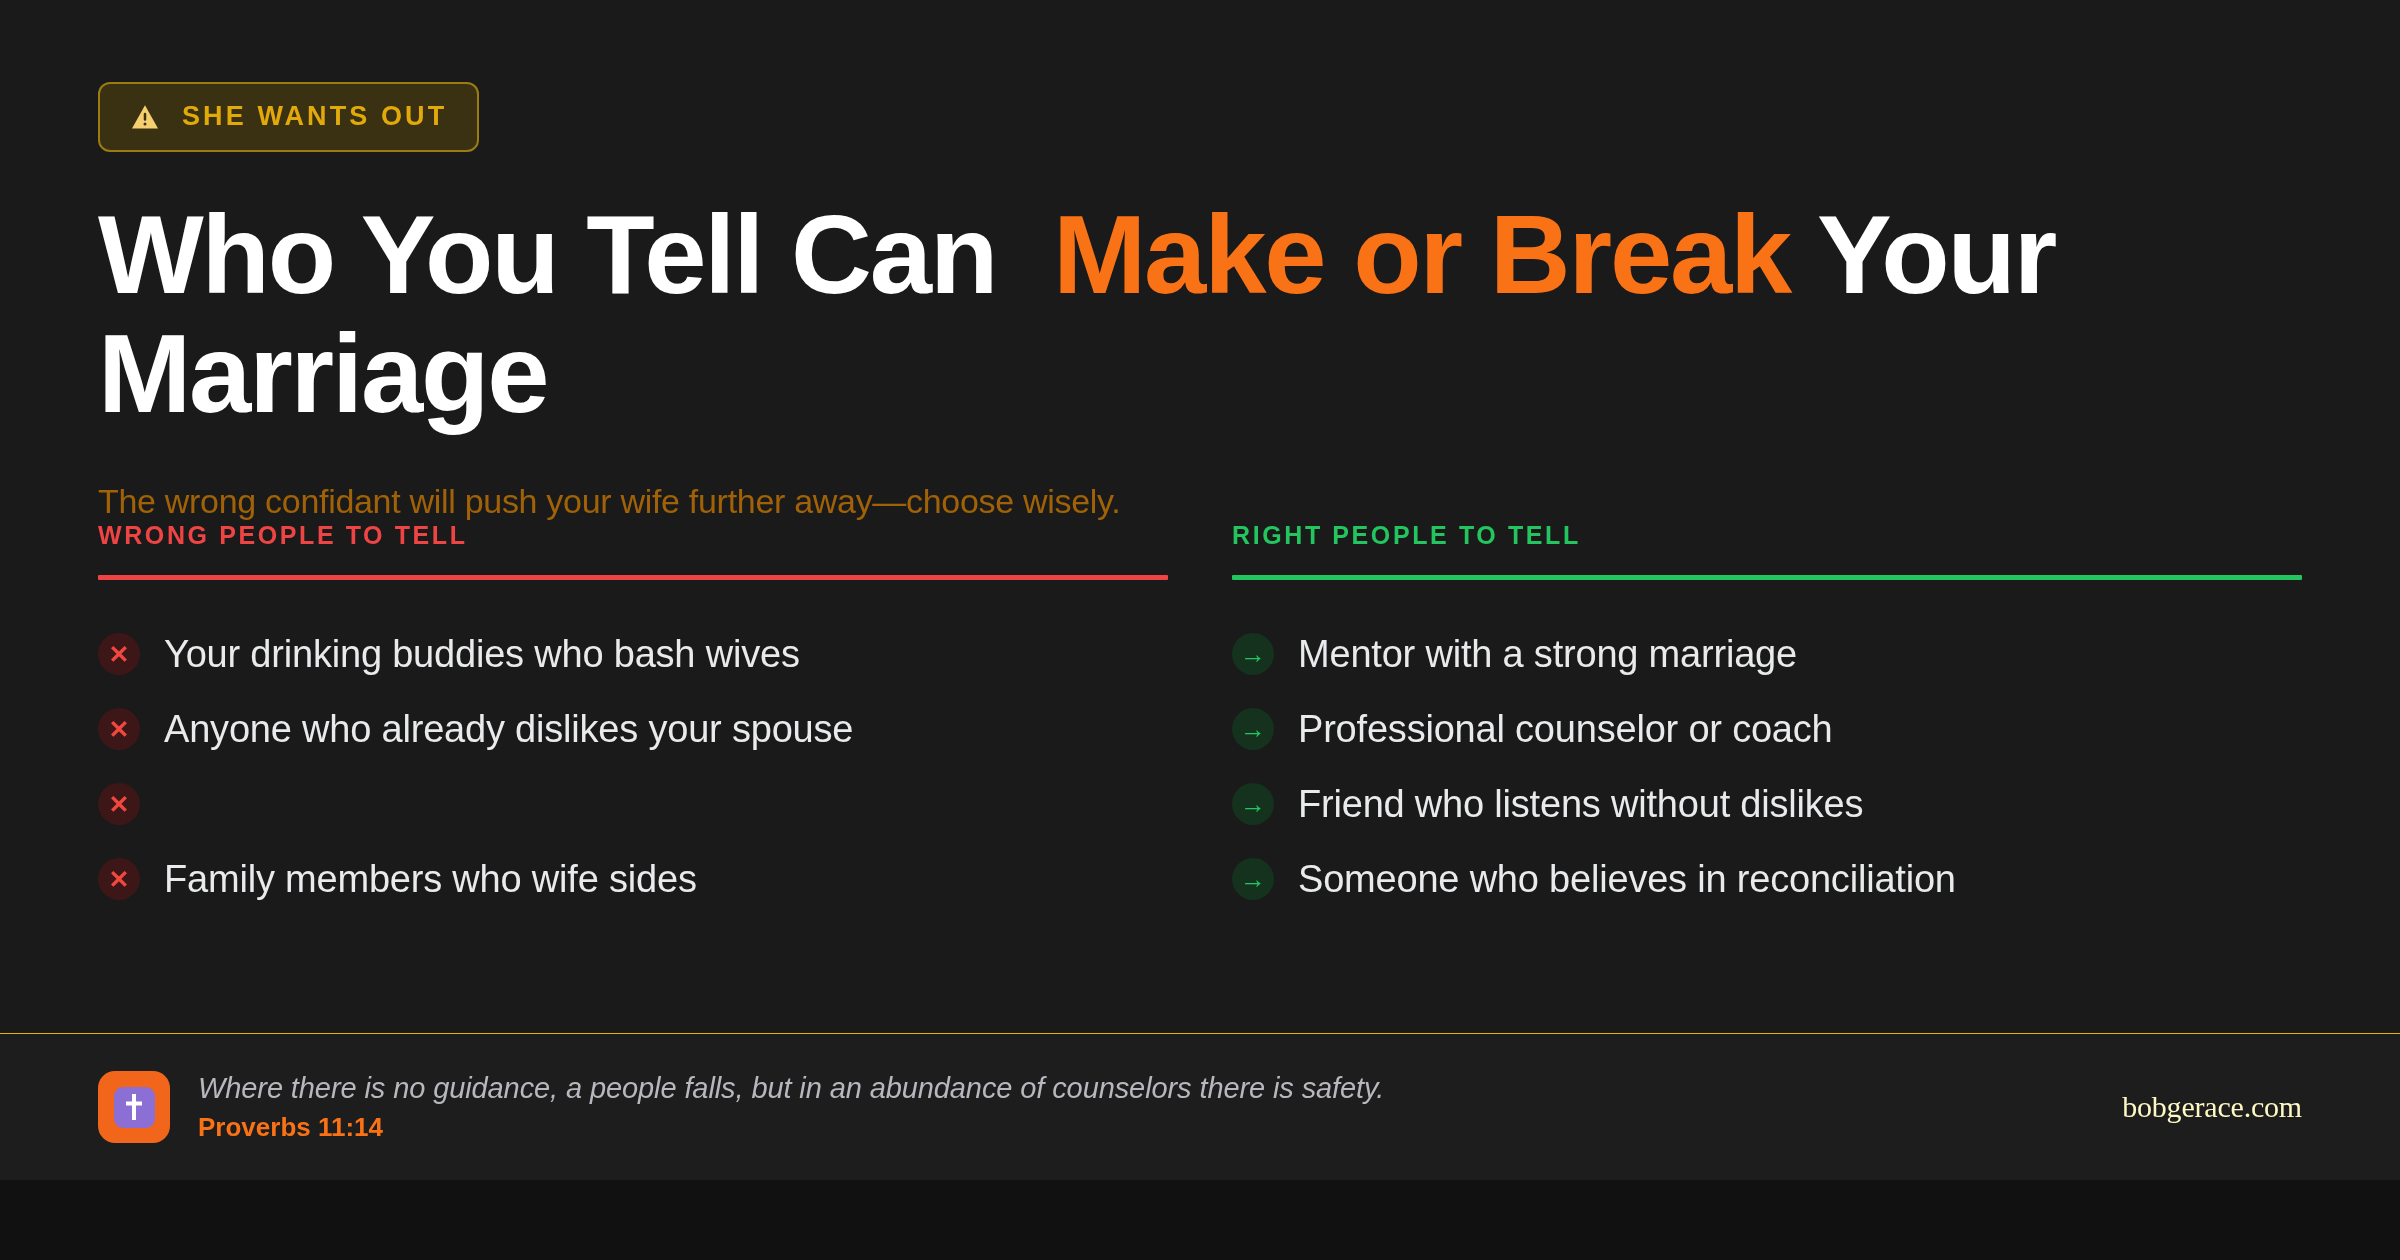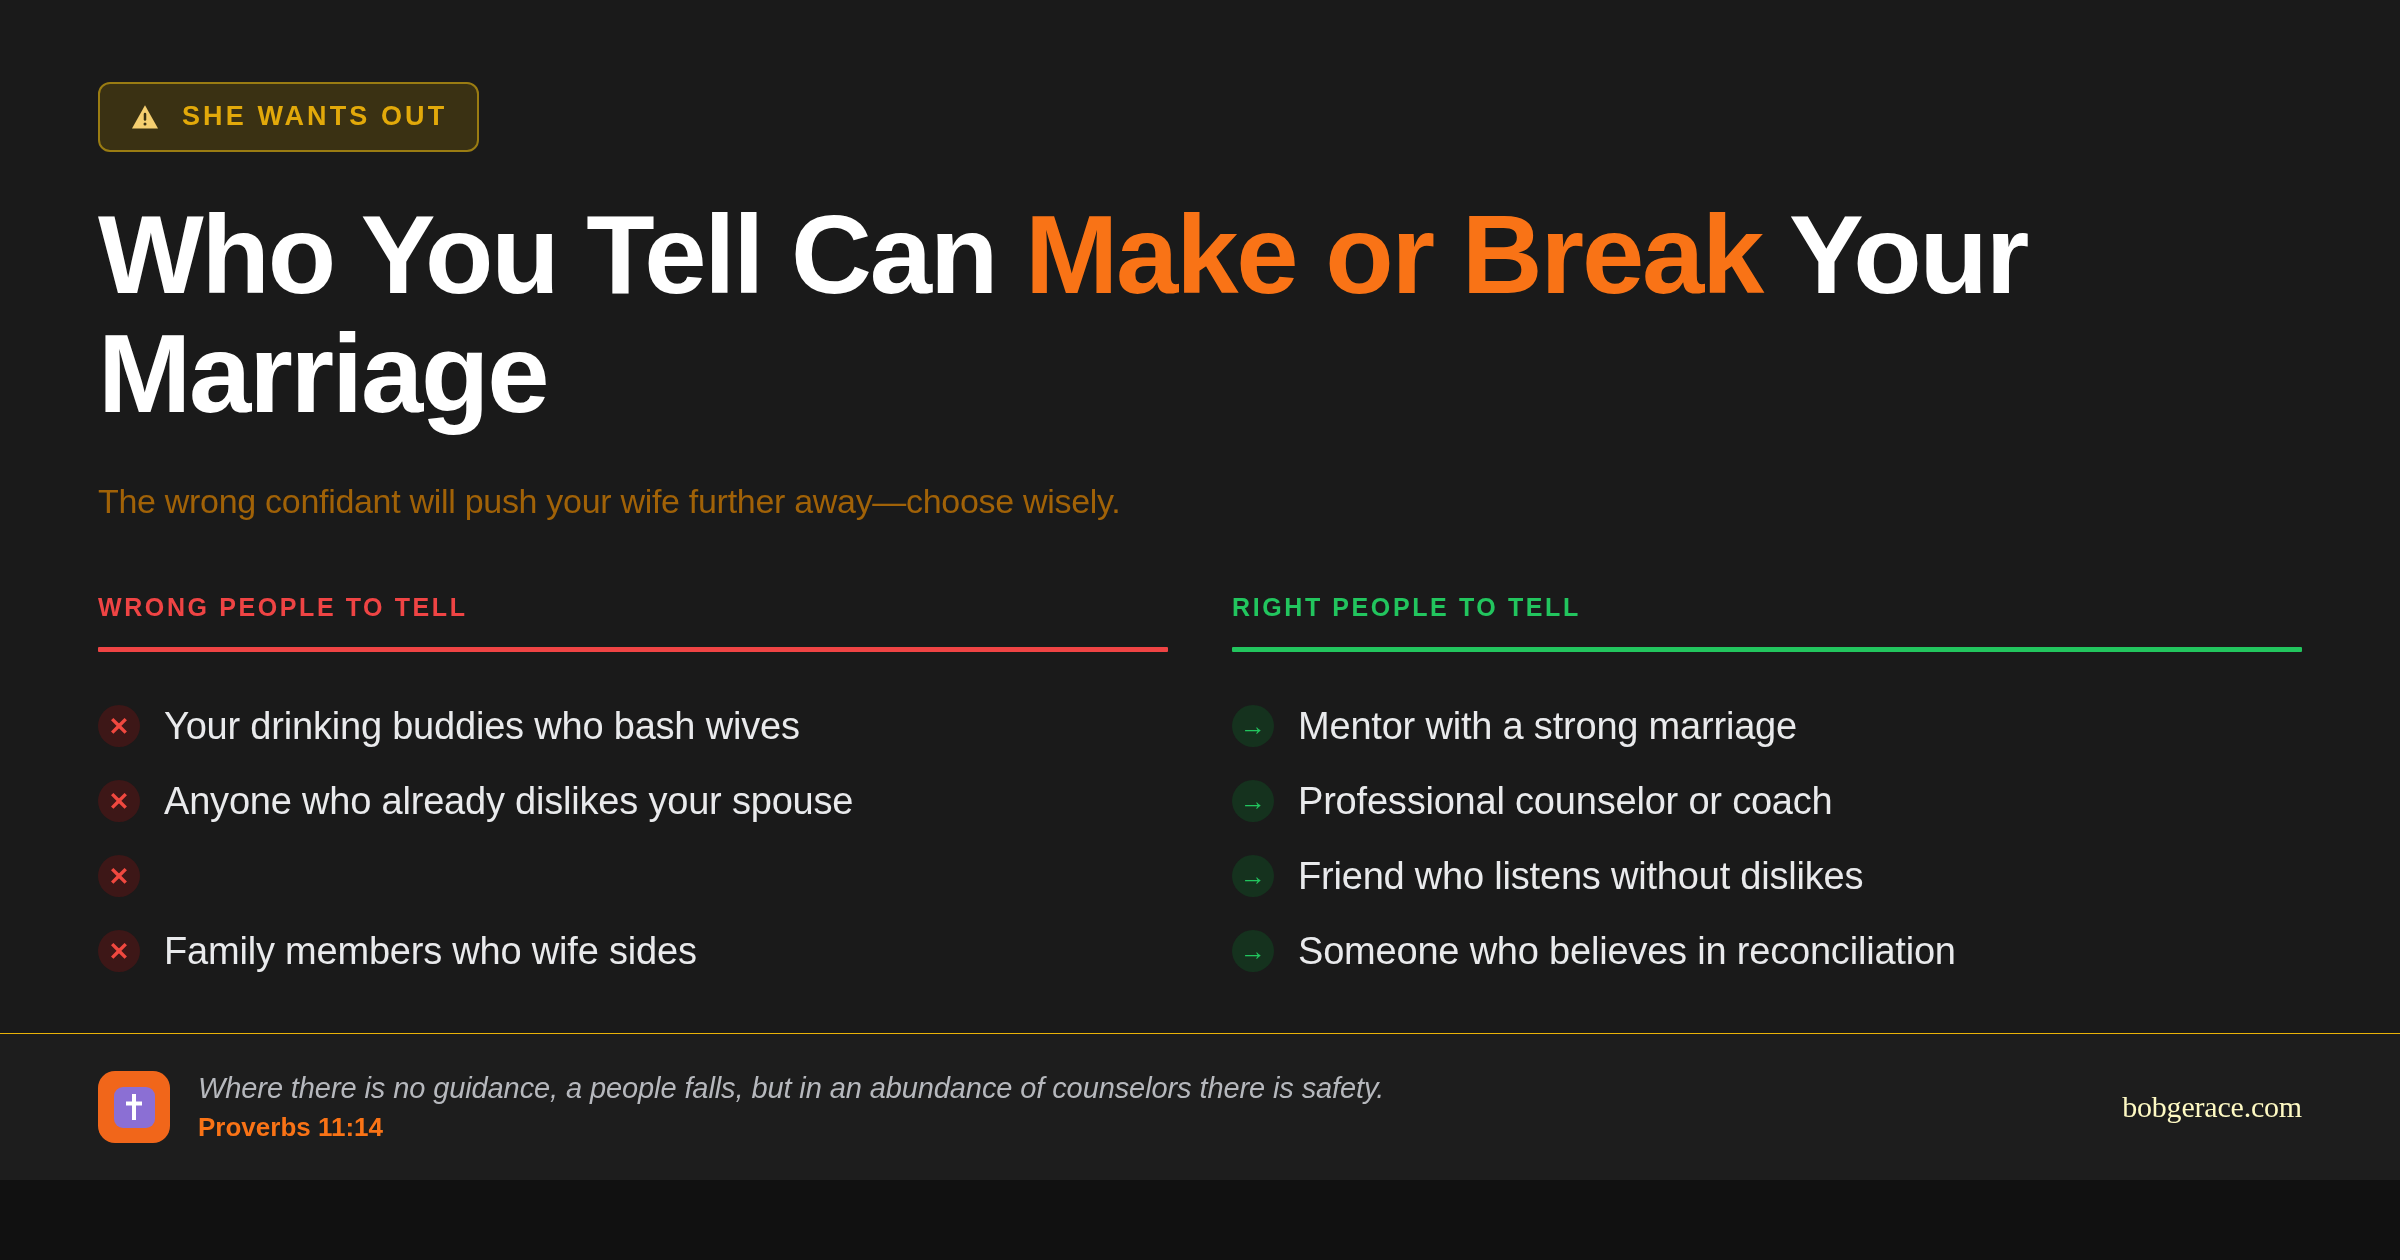--- a/index.html
+++ b/index.html
@@ -58,35 +58,34 @@
   
   .headline {
     margin-top: 44px;
     font-size: 112px;
     font-weight: bold;
     line-height: 1.06;
     letter-spacing: -2.2px;
     color: #ffffff;
     max-width: 2080px;
   }
-  .headline .accent { color: #f97316; }
+  .headline .accent { color: #f97316; margin-left: 28px; }
 
   
   .subtitle {
     margin-top: 47px;
     font-size: 34px;
     font-weight: normal;
     line-height: 1.25;
     color: #a16207;
     letter-spacing: -0.3px;
   }
 
   
   .columns {
-    margin-top: 72px;
     display: flex;
     gap: 64px;
   }
   .column { flex: 1 1 0; min-width: 0; }
 
   .col-header {
     font-size: 25px;
     font-weight: bold;
     letter-spacing: 2.6px;
     line-height: 1;

